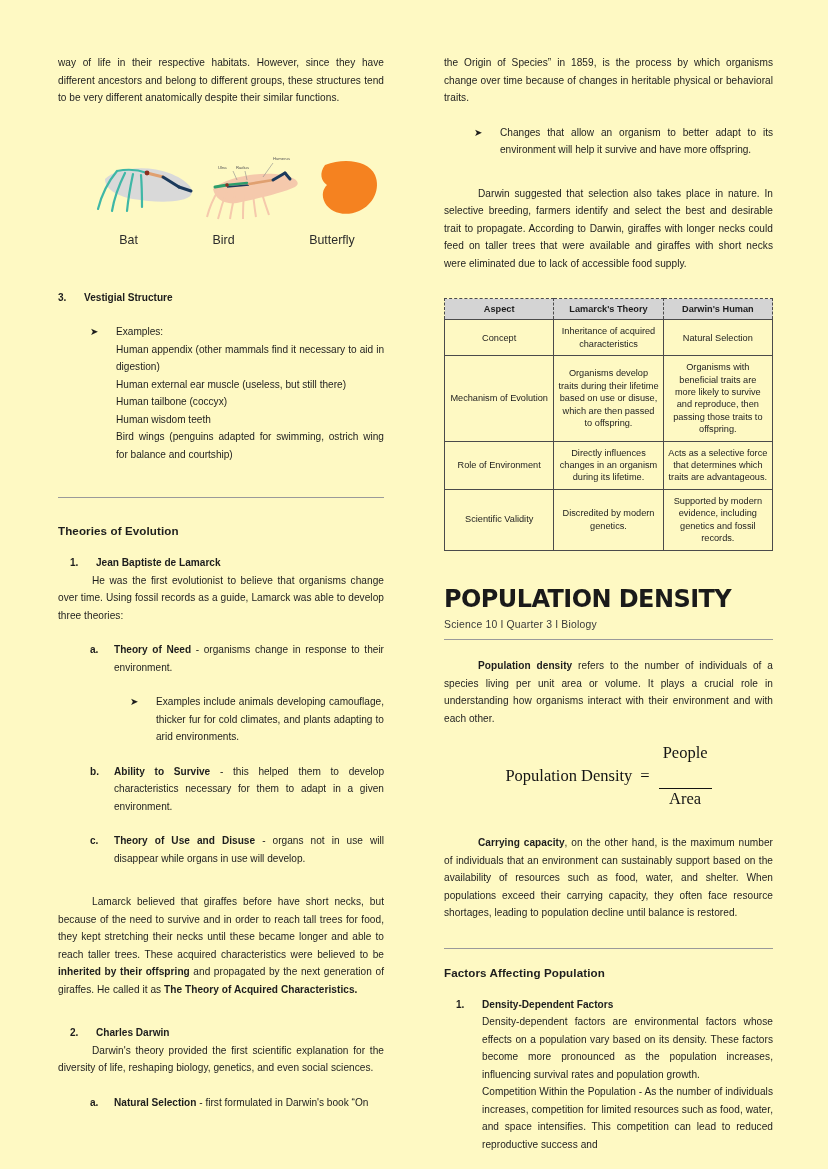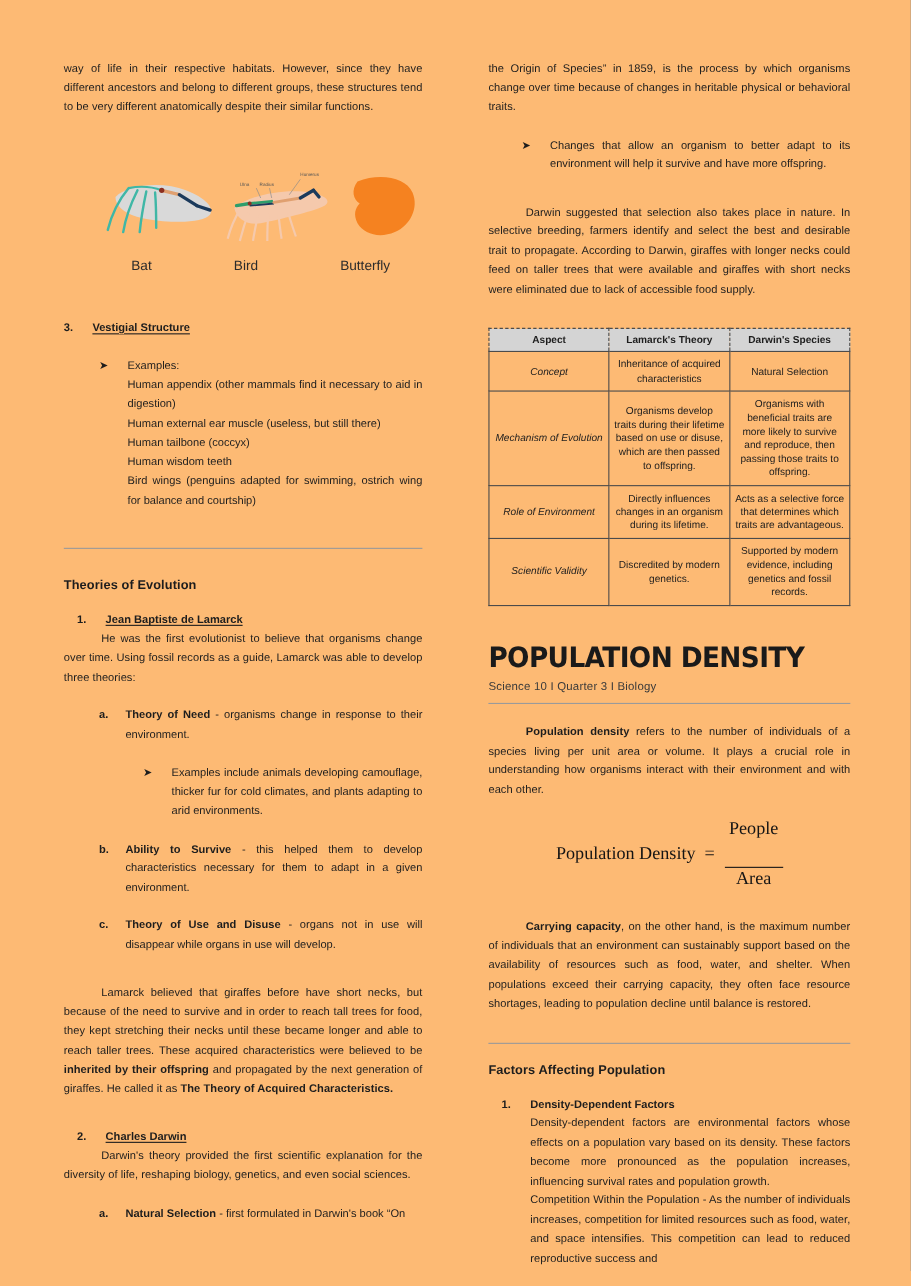--- a/index.html
+++ b/index.html
@@ -4,21 +4,21 @@
 <style>
   html, body {
     margin: 0;
     padding: 0;
     background: #8c8c8c;
   }
   .page {
     position: relative;
     width: 828px;
     height: 1169px;
-    background: #fdba74;
+    background: #fef9c3;
     margin: 0 auto;
     overflow: hidden;
     font-family: "Liberation Sans", sans-serif;
     color: #1d1d1d;
   }
   .cols {
     position: absolute;
     left: 0; top: 0;
     width: 828px;
     height: 1169px;
@@ -58,21 +58,20 @@
     line-height: 17.5px;
   }
   .numrow .num {
     width: 26px;
     flex: 0 0 26px;
     font-weight: bold;
   }
   .numrow.lvl1 { margin-left: 12px; }
   .numrow .htxt {
     font-weight: bold;
-    text-decoration: underline;
     text-underline-offset: 2px;
   }
   .numrow .htxt.nounder { text-decoration: none; }
 
   
   .letrow {
     display: flex;
     margin-left: 32px;
     font-size: 10.1px;
     line-height: 17.5px;
@@ -154,21 +153,21 @@
     padding: 5px 4px;
   }
   table.cmp th {
     background: #d4d4d4;
     font-weight: bold;
     border-style: dashed;
     border-width: 1.6px;
     border-color: #4b4b4b;
     padding: 4px 3px;
   }
-  table.cmp td.rowhead { width: 27%; font-style: italic; }
+  table.cmp td.rowhead { width: 27%; }
   table.cmp td.c2 { width: 36.5%; }
   table.cmp td.c3 { width: 36.5%; }
 
   
   .big-title {
     font-family: "DejaVu Sans", sans-serif;
     font-size: 25.5px;
     font-weight: bold;
     letter-spacing: -0.6px;
     line-height: 1.05;
@@ -365,21 +364,21 @@
 
     <p class="body indent">Darwin suggested that selection also takes place in nature. In selective breeding, farmers identify and select the best and desirable trait to propagate. According to Darwin, giraffes with longer necks could feed on taller trees that were available and giraffes with short necks were eliminated due to lack of accessible food supply.</p>
 
     <div class="gap-l"></div>
 
     <table class="cmp">
       <thead>
         <tr>
           <th>Aspect</th>
           <th>Lamarck's Theory</th>
-          <th>Darwin's Species</th>
+          <th>Darwin's Human</th>
         </tr>
       </thead>
       <tbody>
         <tr>
           <td class="rowhead">Concept</td>
           <td class="c2">Inheritance of acquired characteristics</td>
           <td class="c3">Natural Selection</td>
         </tr>
         <tr>
           <td class="rowhead">Mechanism of Evolution</td>

